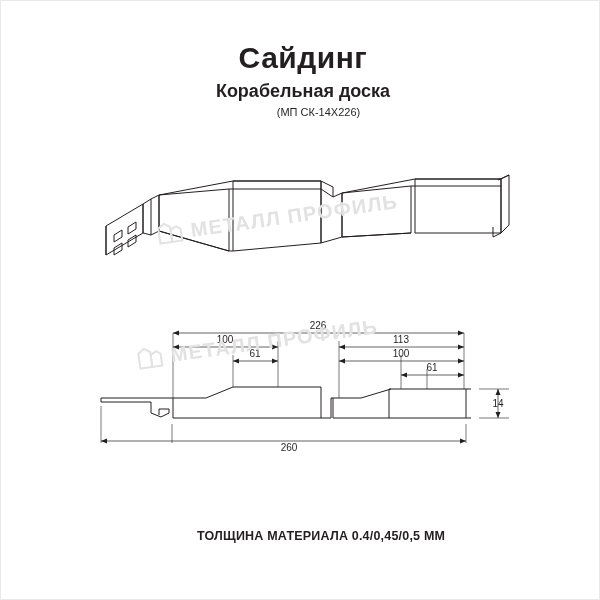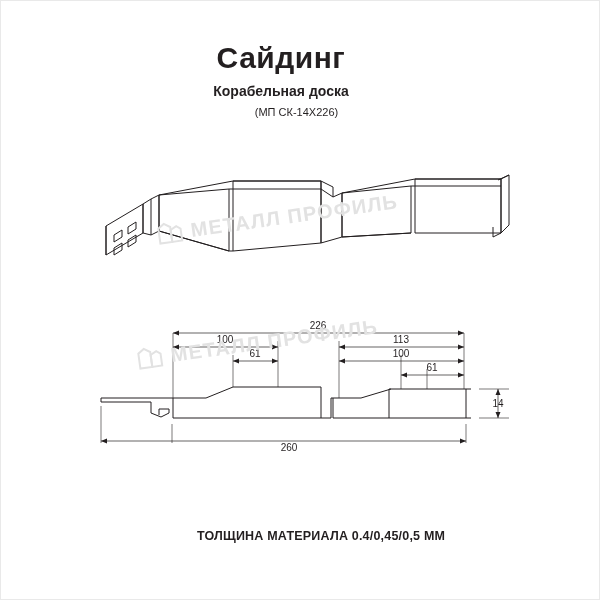--- a/index.html
+++ b/index.html
@@ -21,29 +21,30 @@
     box-sizing: border-box;
     border: 1px solid #e9e9e9;
   }
   
   .header {
     position: absolute;
     left: 0;
     top: 40px;
     width: 560px;
     text-align: center;
+    padding-left: 22px;
   }
   .title {
     font-size: 30px;
     font-weight: bold;
     letter-spacing: 0.5px;
     line-height: 34px;
   }
   .subtitle {
-    font-size: 14px;
+    font-size: 18px;
     font-weight: bold;
     margin-top: 8px;
     line-height: 16px;
   }
   .code {
     font-size: 11px;
     margin-top: 6px;
     line-height: 14px;
     margin-left: 31px;
   }

